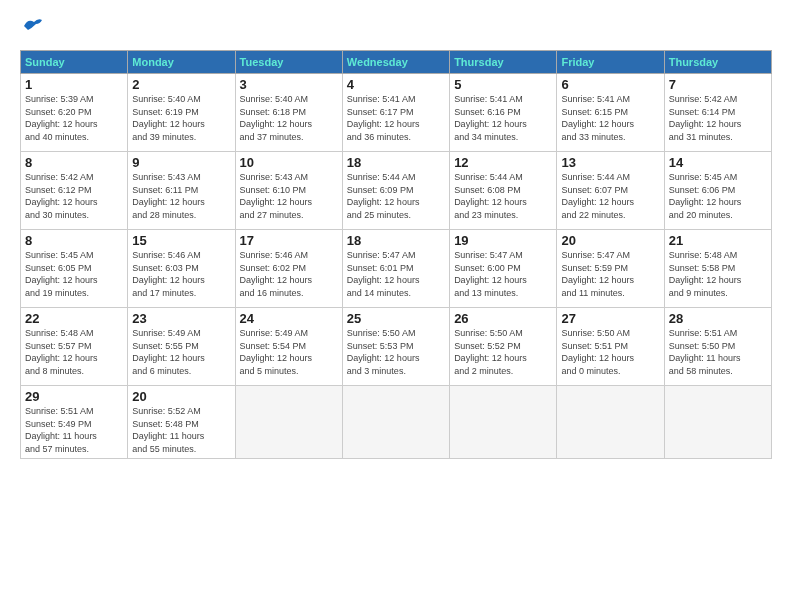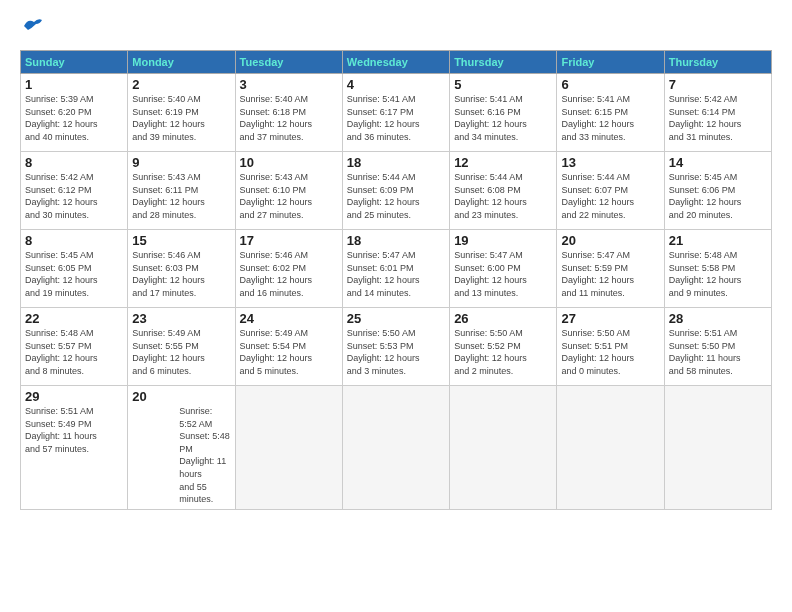--- a/index.html
+++ b/index.html
@@ -319,21 +319,21 @@
         <tr>
           <td>
             <span class="day-num">29</span>
             <div class="day-info" style="white-space: pre-line;">Sunrise: 5:51 AM
 Sunset: 5:49 PM
 Daylight: 11 hours
 and 57 minutes.</div>
           </td>
           <td>
             <span class="day-num">20</span>
-            <div class="day-info" style="white-space: pre-line; margin-left: 47px;">Sunrise: 5:52 AM
+            <div class="day-info" style="white-space: pre-line;">Sunrise: 5:52 AM
 Sunset: 5:48 PM
 Daylight: 11 hours
 and 55 minutes.</div>
           </td>
           <td class="empty"></td>
           <td class="empty"></td>
           <td class="empty"></td>
           <td class="empty"></td>
           <td class="empty"></td>
         </tr>

